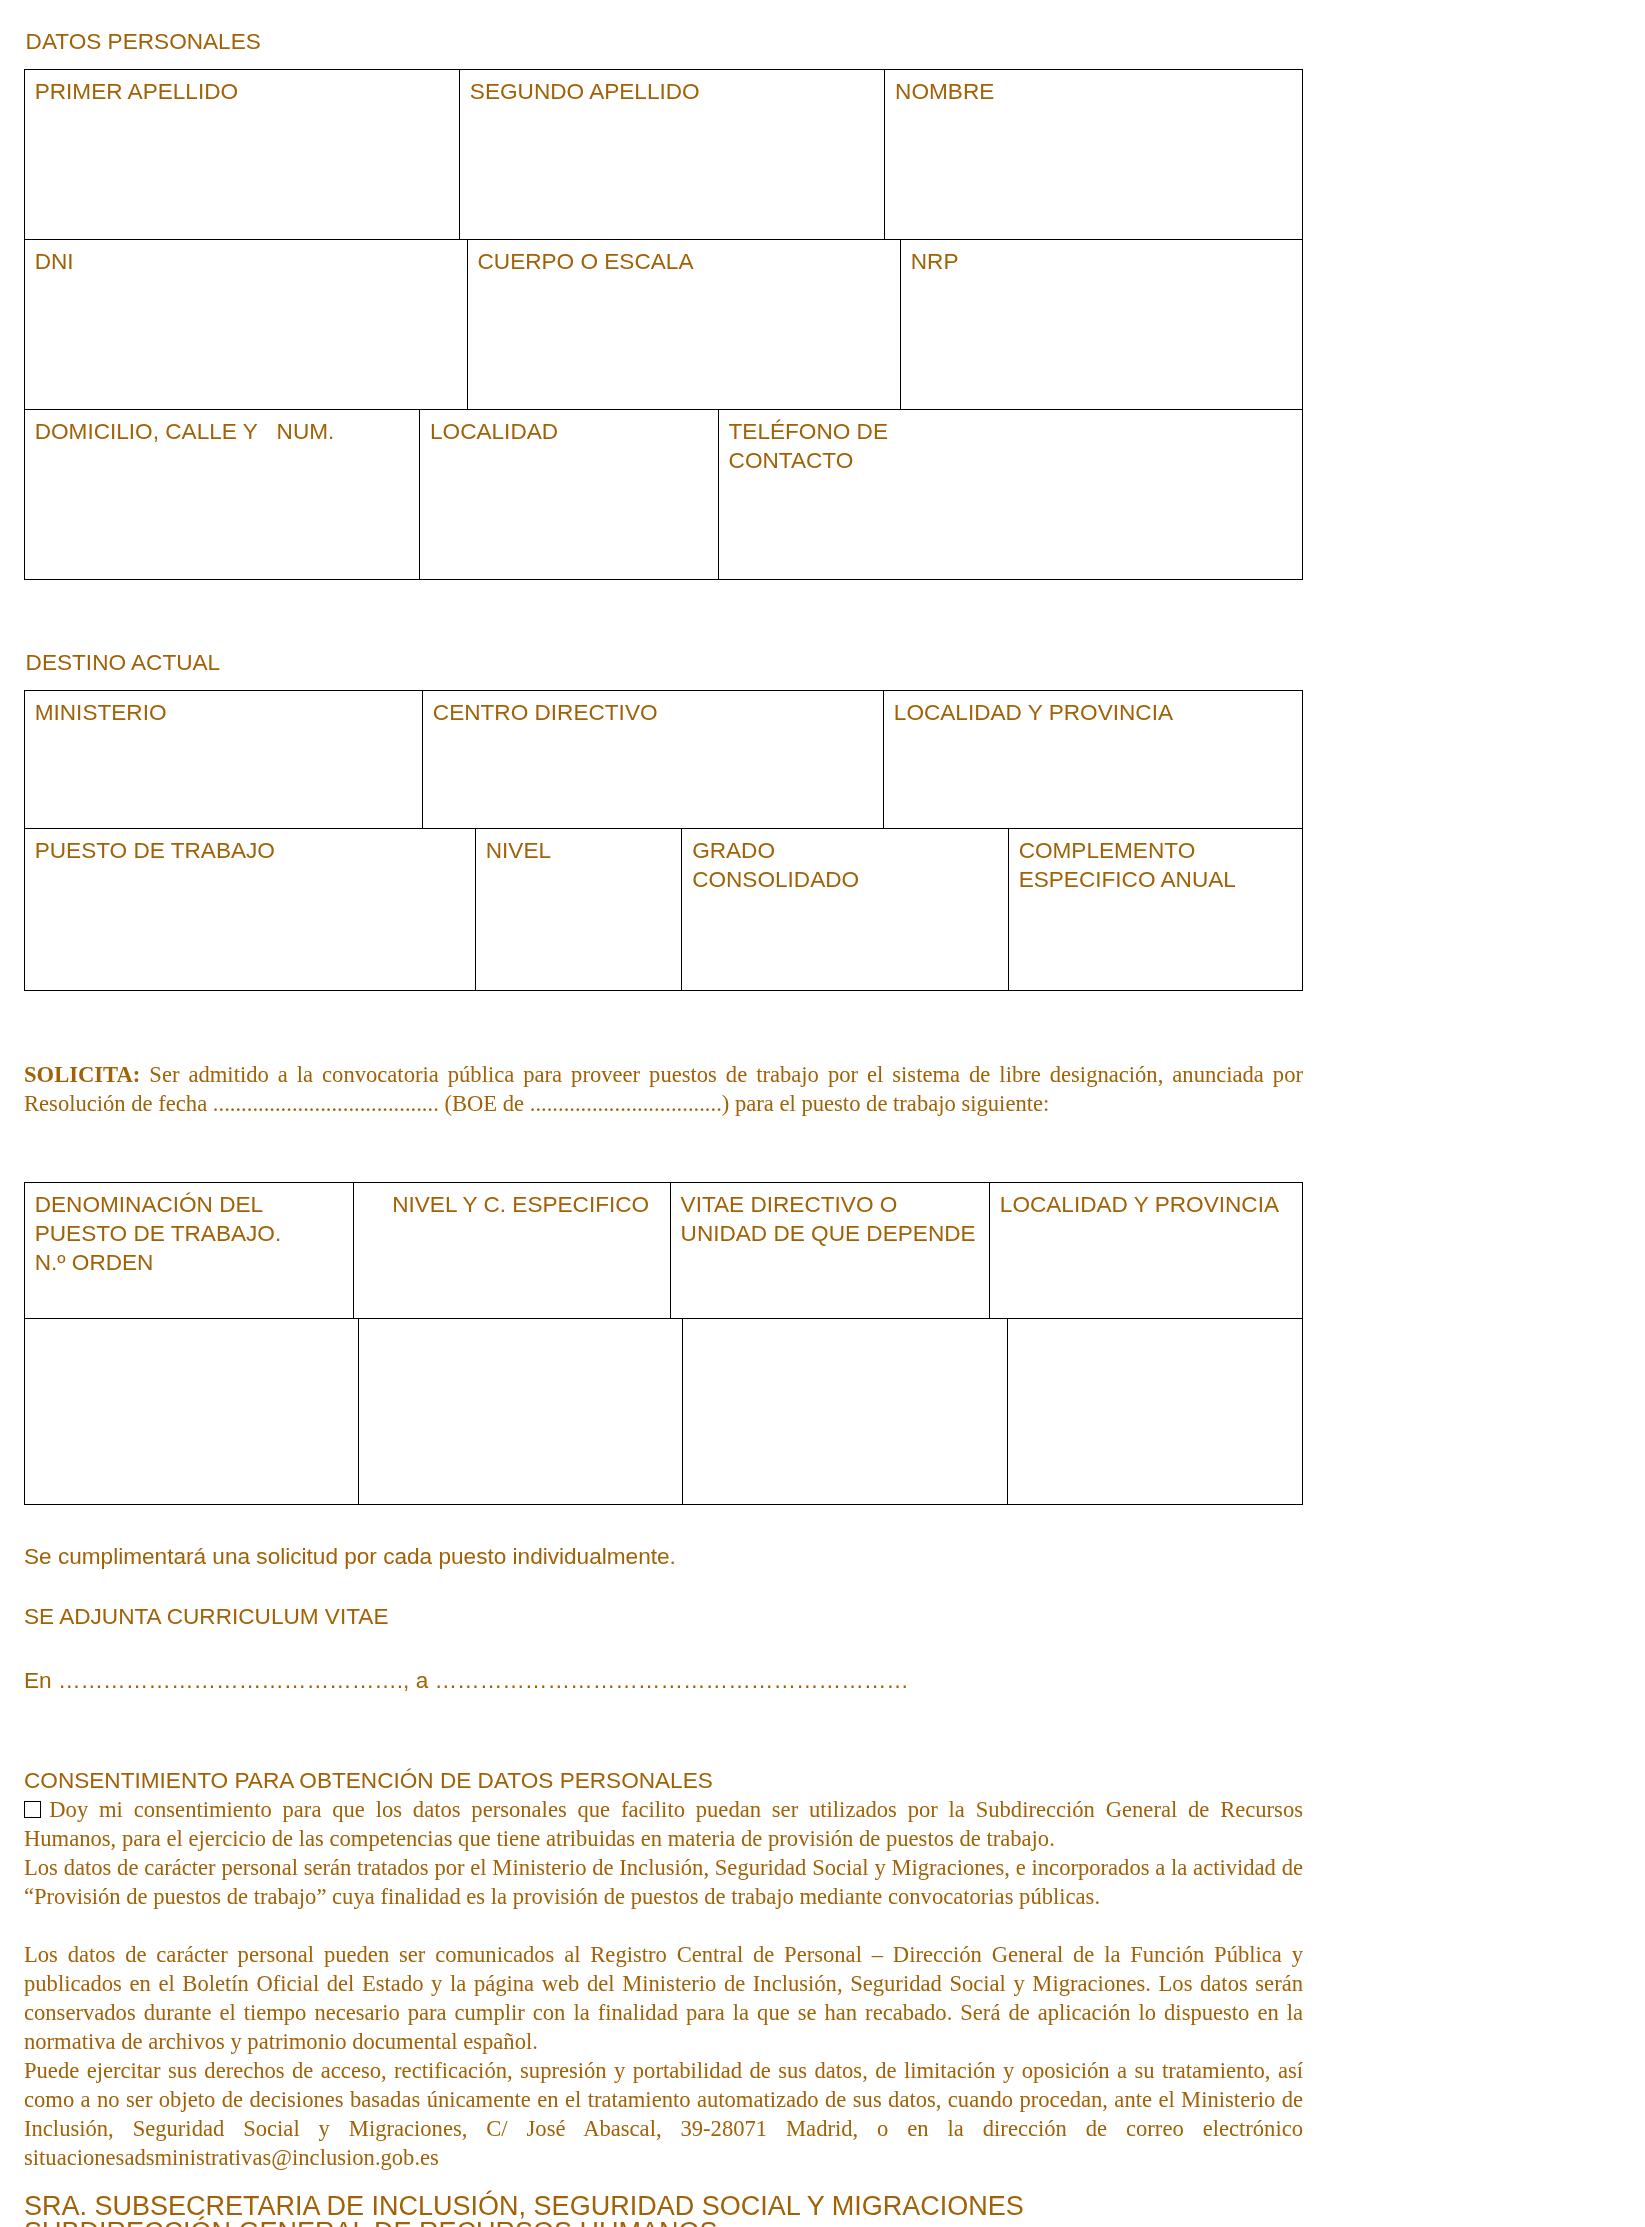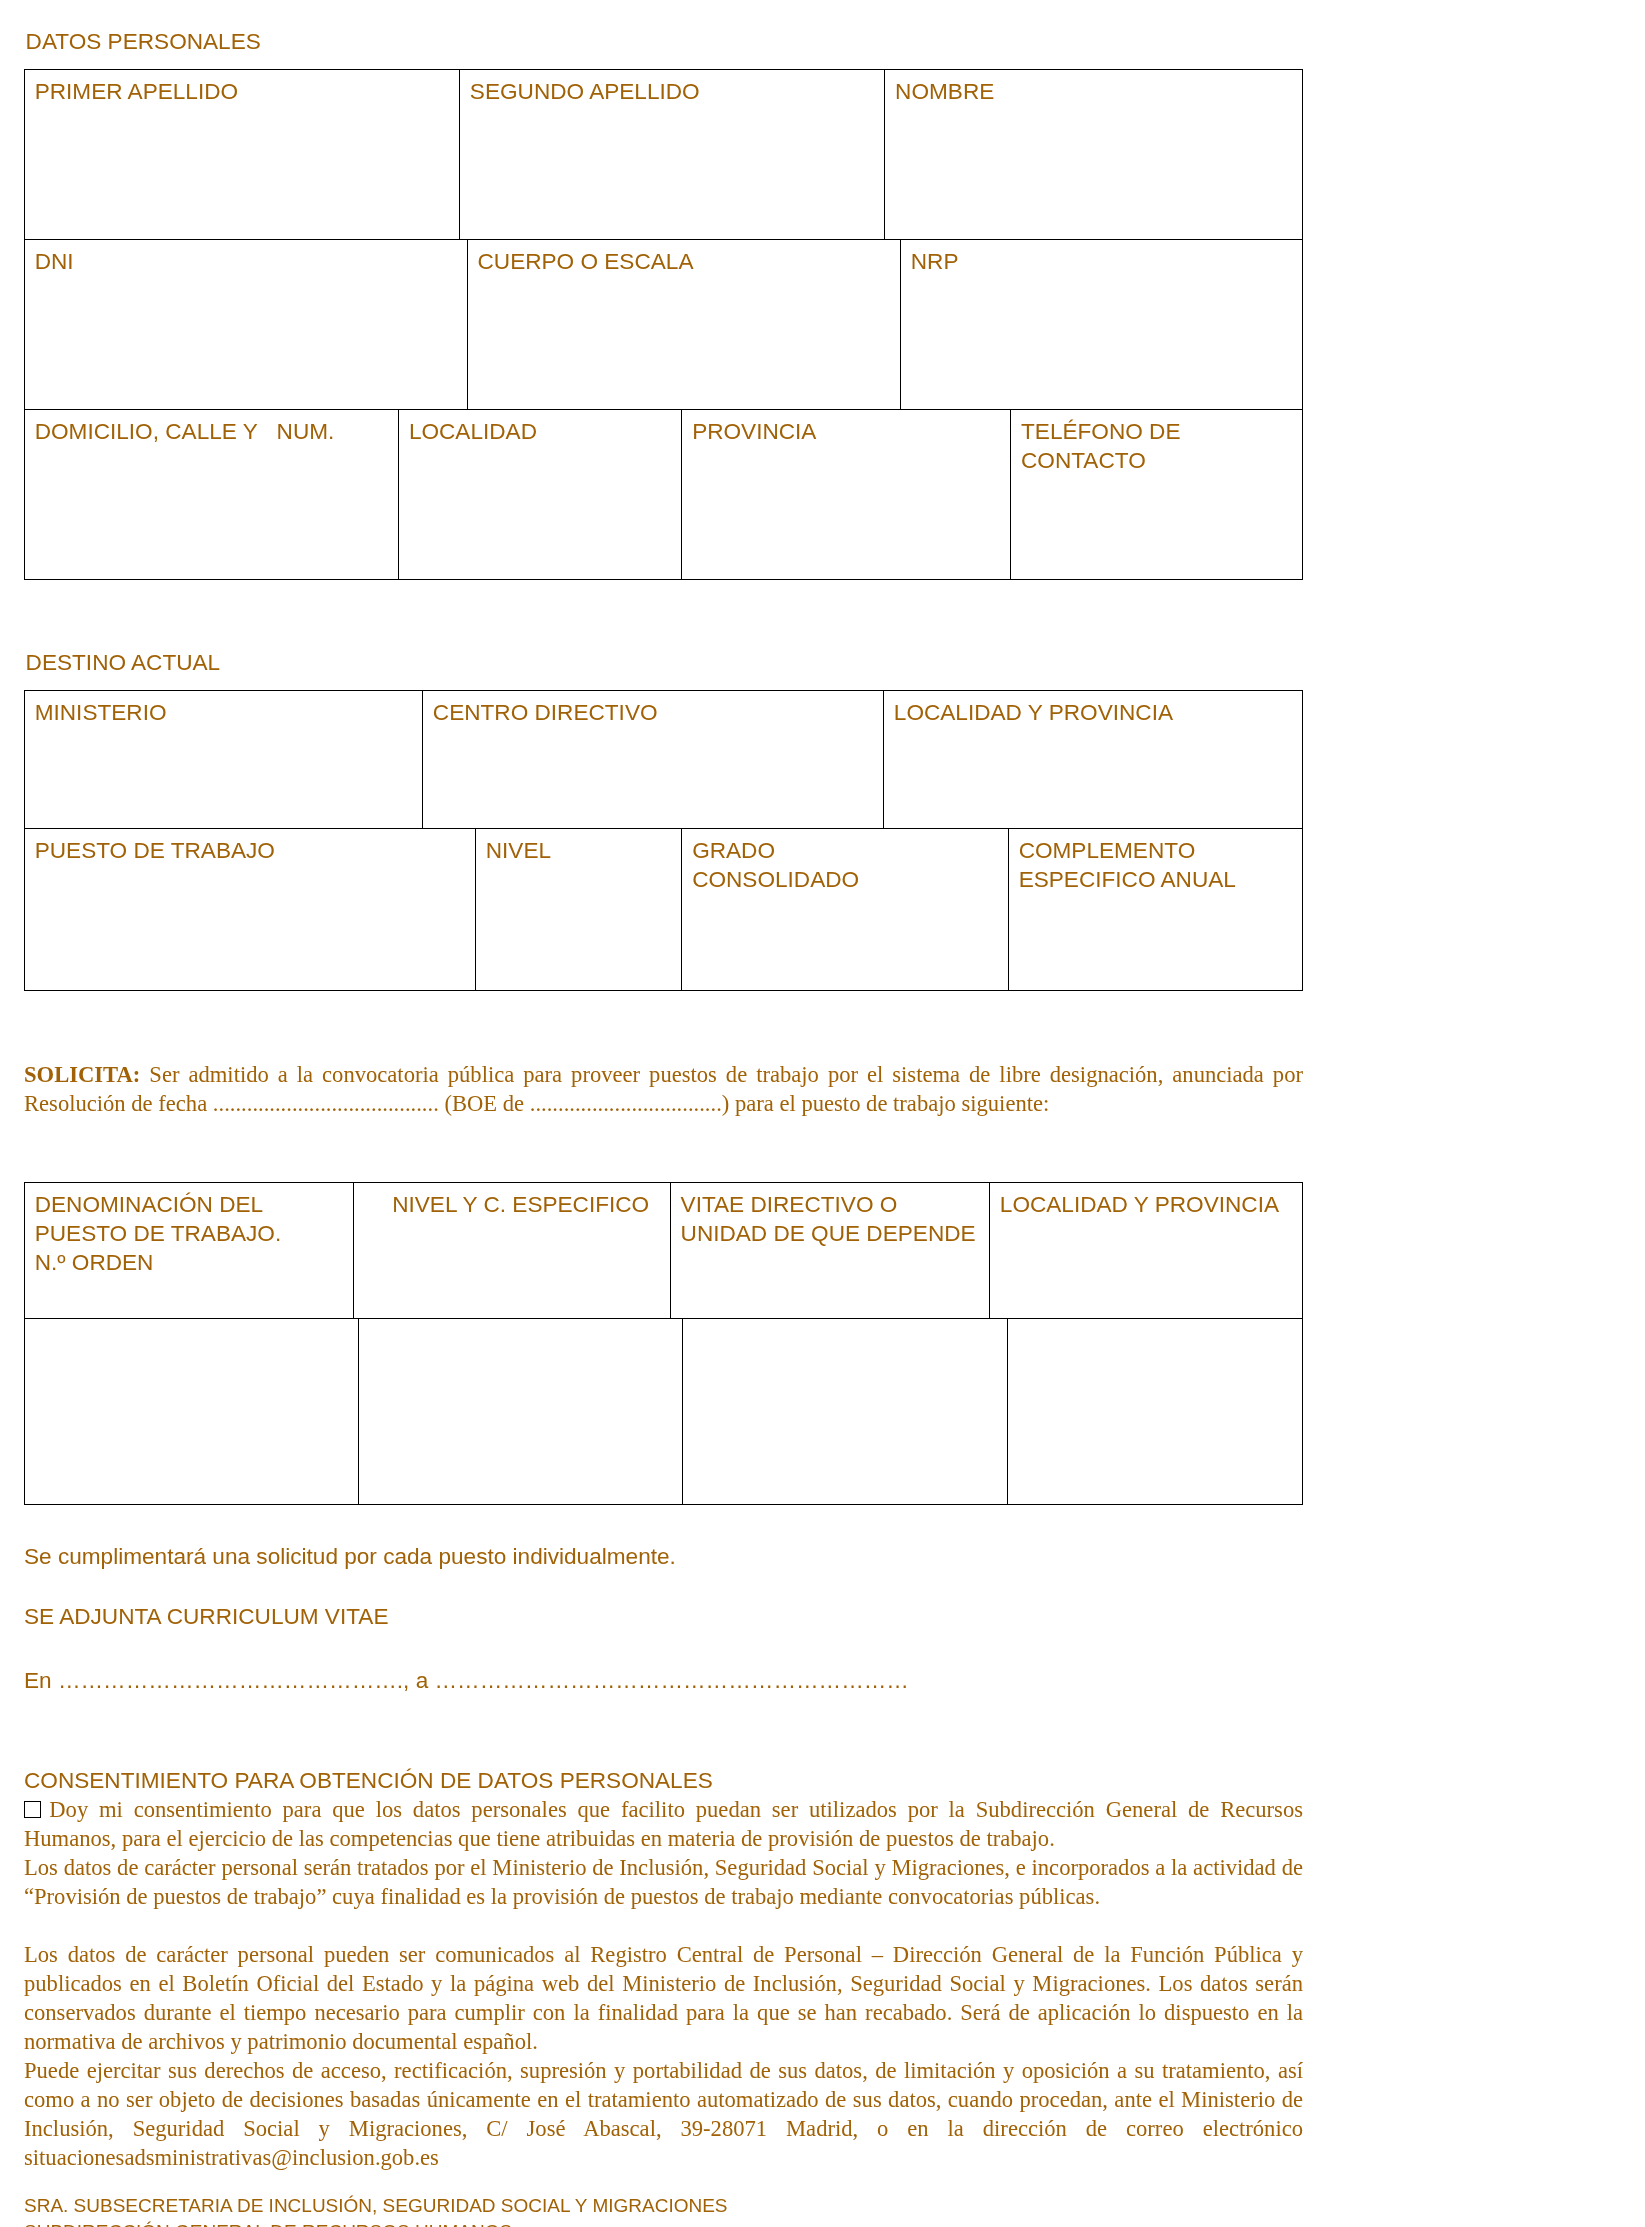--- a/index.html
+++ b/index.html
@@ -45,21 +45,21 @@
   .consent-title { margin-top: 71px; margin-bottom: 0; }
   .gap { height: 29px; }
   .checkbox {
     display: inline-block;
     width: 15.3px; height: 15.3px;
     border: 1.6px solid #000;
     margin-right: 8px;
     vertical-align: -0.8px;
   }
   .footer { margin-top: 21px; }
-  .footer p { margin: 0; font-size: 19px; line-height: 26px; }
+  .footer p { margin: 0; font-size: 27px; line-height: 26px; }
 </style>
 </head>
 <body>
 
 <div class="page">
 
   <div class="heading">DATOS PERSONALES</div>
 
   <div class="ftable">
     <div class="frow r210">
@@ -68,21 +68,20 @@
       <div class="cell t1c pre">NOMBRE</div>
     </div>
     <div class="frow r210">
       <div class="cell t1a pre">DNI</div>
       <div class="cell t1b pre">CUERPO O ESCALA</div>
       <div class="cell t1c pre">NRP</div>
     </div>
     <div class="frow r210">
       <div class="cell t1d pre">DOMICILIO, CALLE Y&nbsp;&nbsp; NUM.</div>
       <div class="cell t1e pre">LOCALIDAD</div>
-      <div class="cell t1f pre">PROVINCIA</div>
       <div class="cell t1g pre">TELÉFONO DE CONTACTO</div>
     </div>
   </div>
 
   <div class="heading section-destino">DESTINO ACTUAL</div>
 
   <div class="ftable">
     <div class="frow r170">
       <div class="cell t2a pre">MINISTERIO</div>
       <div class="cell t2b pre">CENTRO DIRECTIVO</div>

